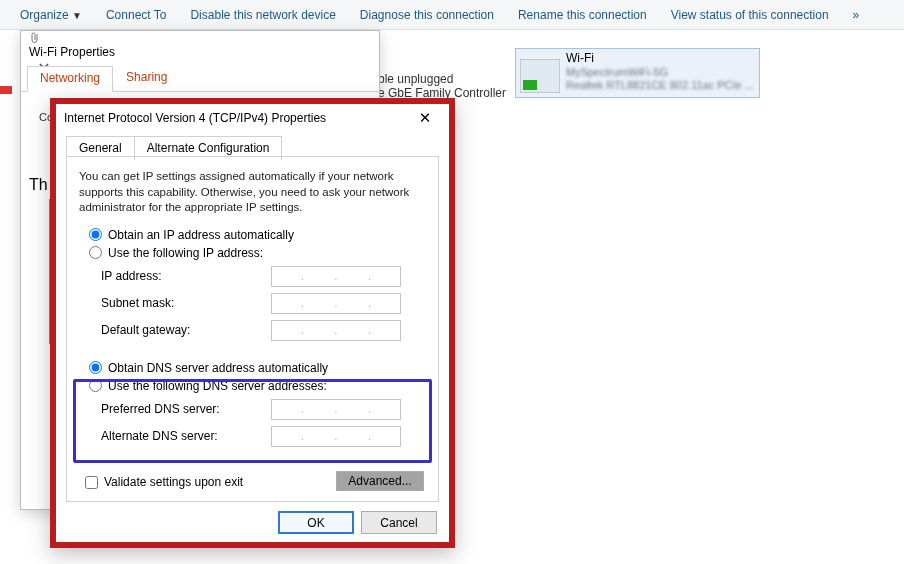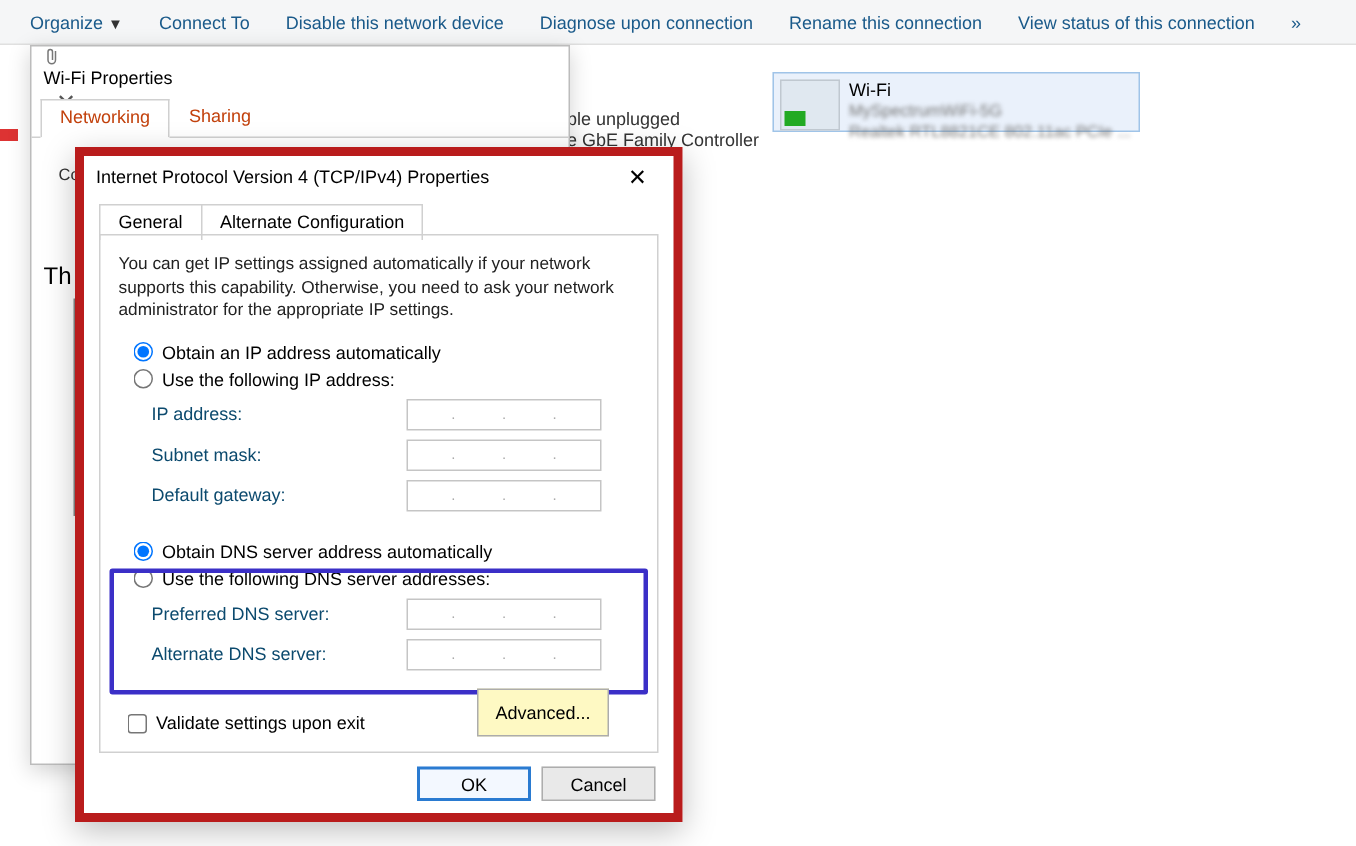--- a/index.html
+++ b/index.html
@@ -4,21 +4,21 @@
 <style>
 * { box-sizing: border-box; margin: 0; padding: 0; font-family: "Segoe UI", Tahoma, sans-serif; }
 body { background: #fff; width: 904px; height: 564px; position: relative; overflow: hidden; font-size: 12px; color: #000; }
 
 
 .top-toolbar { position: absolute; top: 0; left: 0; right: 0; height: 30px; background: #f5f6f7; border-bottom: 1px solid #e0e0e0; display: flex; align-items: center; padding: 0 8px; color: #1a5a8a; }
 .top-toolbar .item { padding: 0 12px; cursor: pointer; }
 .top-toolbar .chev { font-size: 10px; color: #333; }
 
 
-.wifi-tile { position: absolute; left: 515px; top: 48px; width: 245px; height: 40px; border: 1px solid #a0c4e8; background: #eaf1fb; display: flex; align-items: flex-start; padding: 4px; }
+.wifi-tile { position: absolute; left: 515px; top: 48px; width: 245px; height: 50px; border: 1px solid #a0c4e8; background: #eaf1fb; display: flex; align-items: flex-end; padding: 4px; }
 .wifi-tile .thumb { width: 40px; height: 34px; background: #e0e8f0; border: 1px solid #c0c8d0; margin-right: 6px; position: relative; }
 .wifi-tile .thumb::after { content: ""; position: absolute; left: 2px; bottom: 2px; width: 14px; height: 10px;
   background: linear-gradient(to right, #2a2 20%, #2a2 40%, #2a2 60%, #2a2 80%); }
 .wifi-tile .txt { line-height: 1.25; }
 .wifi-tile .line2, .wifi-tile .line3 { color: #777; filter: blur(1.5px); font-size: 11px; }
 
 
 .peek { position: absolute; left: 378px; color: #333; font-size: 12px; }
 .peek1 { top: 72px; }
 .peek2 { top: 86px; }
@@ -46,44 +46,44 @@
 .dlg2 .tabs { display: flex; padding: 4px 10px 0 10px; }
 .dlg2 .tabs .tab { padding: 4px 12px 5px; border: 1px solid #d0d0d0; border-bottom: none; font-size: 12px; background: #fff; cursor: pointer; }
 .dlg2 .tabs .tab + .tab { margin-left: -1px; }
 .dlg2 .tabs .tab.active { background: #fff; }
 .dlg2 .panel { position: absolute; left: 10px; right: 10px; top: 52px; bottom: 40px; border: 1px solid #d0d0d0; padding: 12px 12px 8px; }
 .dlg2 .desc { font-size: 11.5px; color: #222; line-height: 1.35; margin-bottom: 12px; }
 .radio-row { display: flex; align-items: center; margin: 4px 0 4px 10px; font-size: 12px; }
 .radio-row input[type=radio] { margin-right: 6px; width: 13px; height: 13px; }
 .field-row { display: flex; align-items: center; margin: 6px 0 6px 22px; }
 .field-row .lbl { width: 170px; font-size: 12px; }
-.field-row .lbl.dim { color: #0c4a6e; }
+.field-row .lbl.dim { color: #000000; }
 .ipbox { width: 130px; height: 21px; border: 1px solid #aaa; background: #fff; display: flex; align-items: center; justify-content: space-evenly; }
 .ipbox.dim { background: #fff; border-color: #c5c5c5; }
 .ipbox .dot { color: #444; font-size: 10px; padding: 0 2px; }
 .ipbox.dim .dot { color: #aaa; }
 .section-gap { height: 10px; }
 .highlight-box { position: absolute; left: 6px; right: 6px; border: 3px solid #3b2fc7; border-radius: 2px; }
 .highlight-box.hb { top: 222px; height: 84px; }
 .checkbox-row { position: absolute; left: 18px; bottom: 12px; display: flex; align-items: center; font-size: 12px; }
 .checkbox-row input { margin-right: 6px; width: 13px; height: 13px; }
-.adv-btn { position: absolute; right: 32px; bottom: 10px; width: 88px; height: 32px; background: #fef9c3; border: 1px solid #acacac; font-size: 12px; cursor: pointer; }
+.adv-btn { position: absolute; right: 14px; bottom: 10px; width: 88px; height: 20px; background: #a3a3a3; border: 1px solid #acacac; font-size: 12px; cursor: pointer; }
 .dlg2 .buttons { position: absolute; right: 12px; bottom: 8px; display: flex; gap: 7px; }
 .dlg2 .buttons button { width: 76px; height: 23px; background: #e9e9e9; border: 1px solid #adadad; font-size: 12px; cursor: pointer; }
 .dlg2 .buttons button.primary { border: 2px solid #2a7bd1; background: #f3f8ff; }
 .leftedge { position: absolute; left: 0; top: 86px; width: 12px; height: 8px; background: #d33; }
 </style>
 </head>
 <body>
 
 <div class="top-toolbar">
   <span class="item"><span>Organize</span> <span class="chev">▼</span></span>
   <span class="item">Connect To</span>
   <span class="item">Disable this network device</span>
-  <span class="item">Diagnose upon connection</span>
+  <span class="item">Diagnose this connection</span>
   <span class="item">Rename this connection</span>
   <span class="item">View status of this connection</span>
   <span class="item">»</span>
 </div>
 
 <div class="leftedge"></div>
 
 <div class="peek peek1">ble unplugged</div>
 <div class="peek peek2">e GbE Family Controller</div>
 

